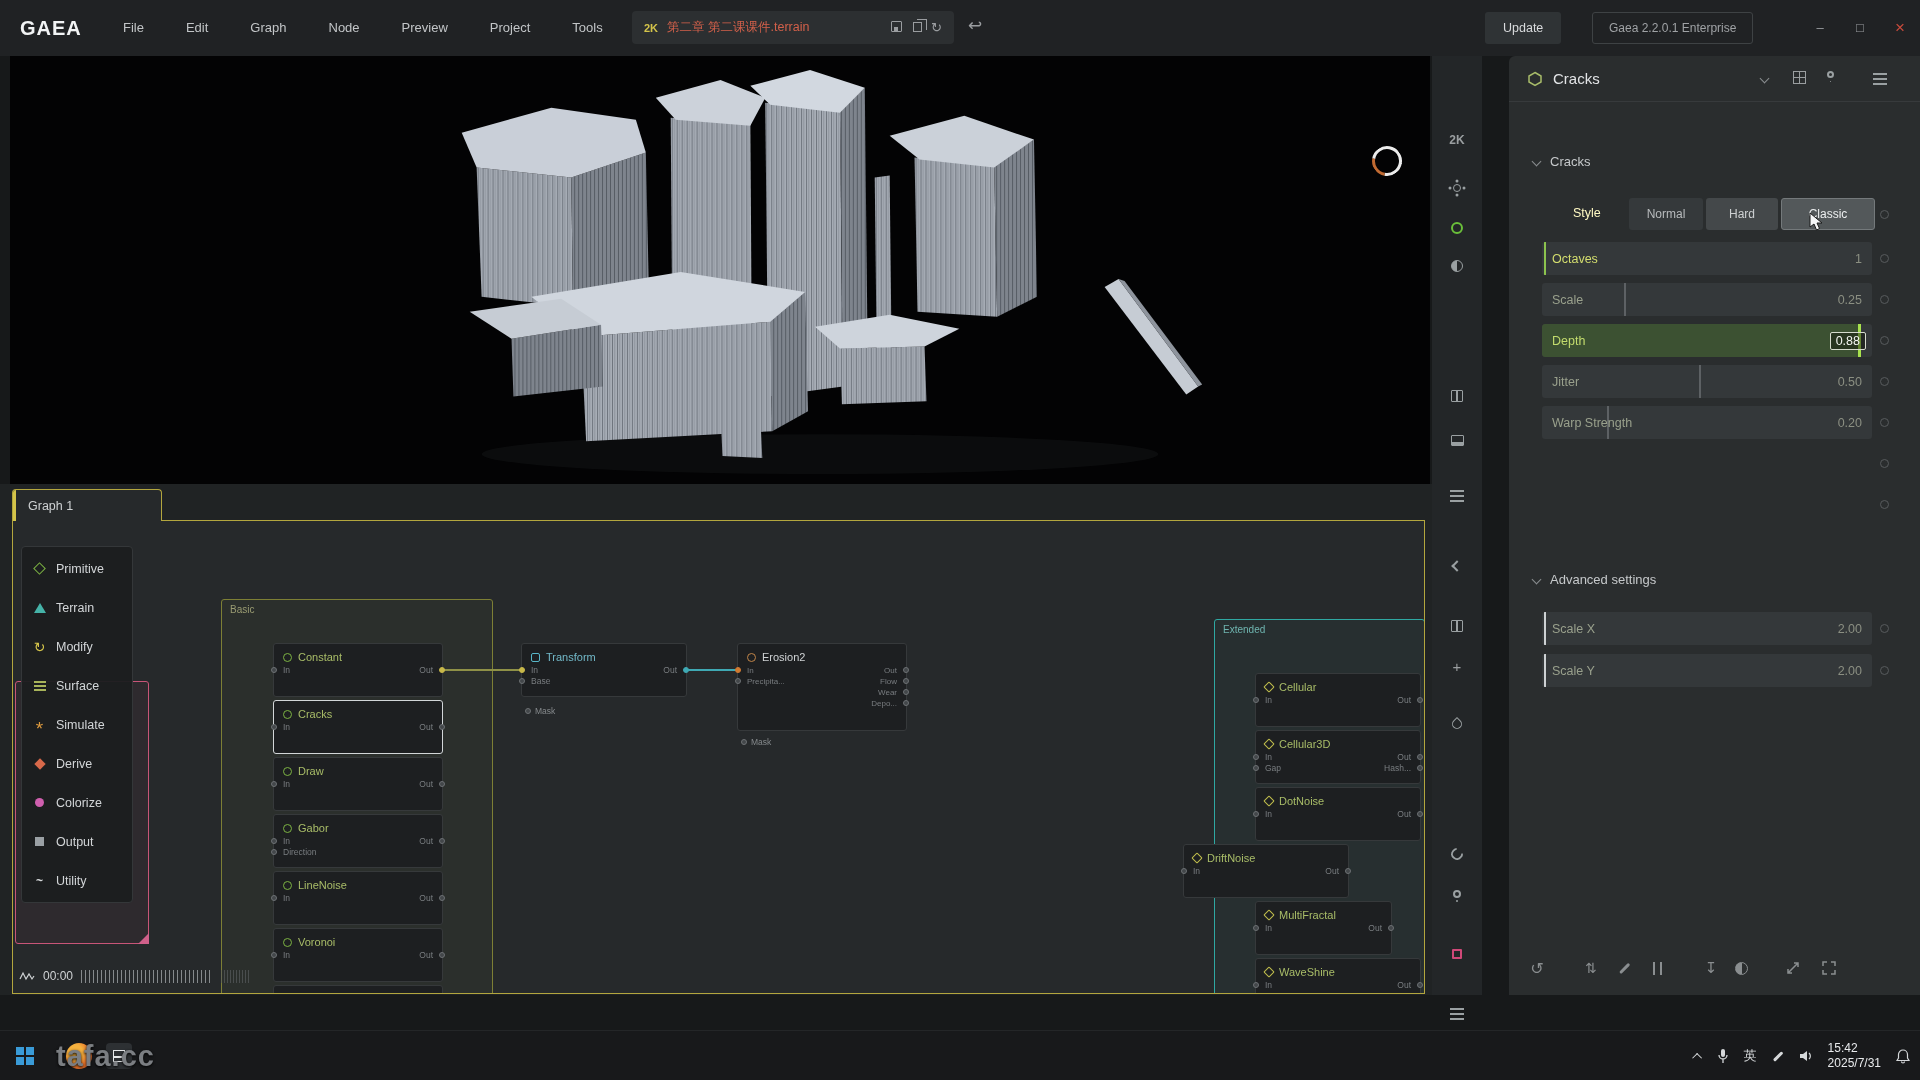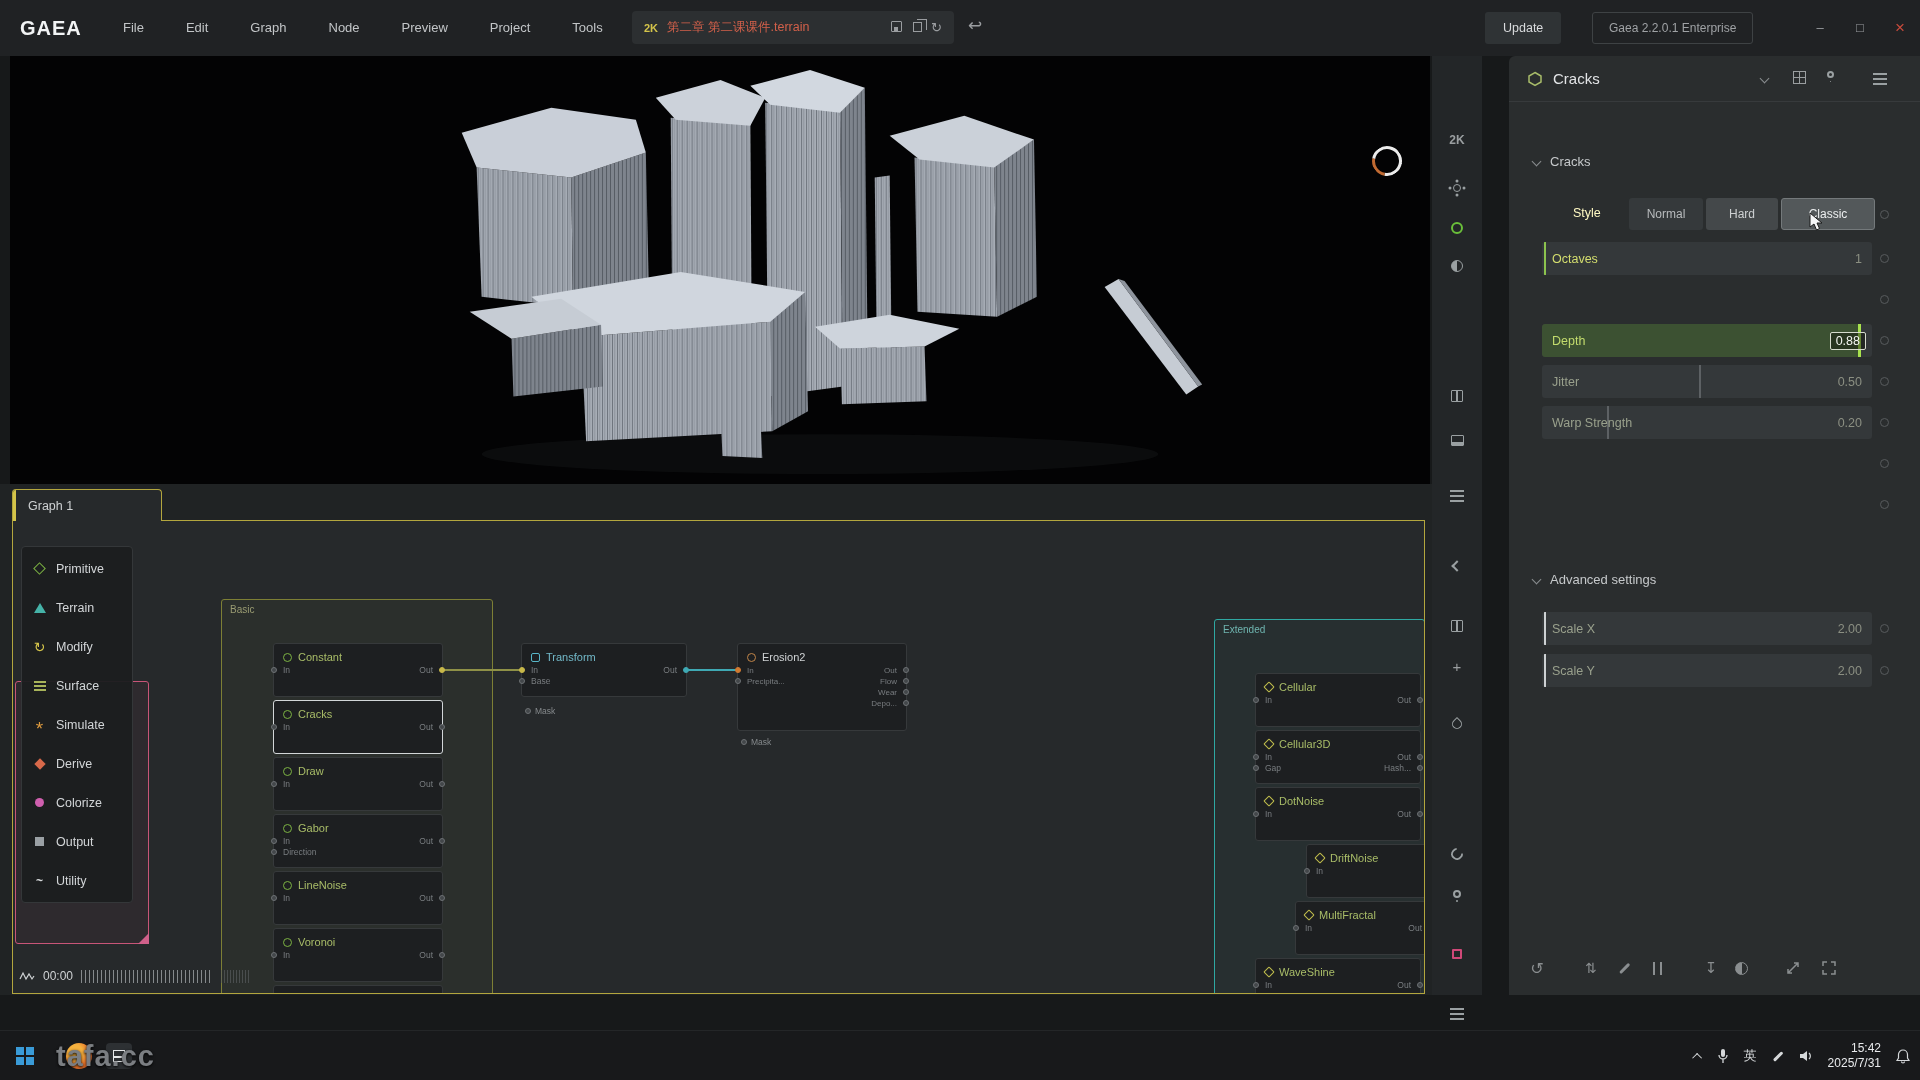--- a/index.html
+++ b/index.html
@@ -147,21 +147,21 @@
 .win-logo{position:absolute;left:16px;top:16px;display:grid;grid-template-columns:8px 8px;grid-template-rows:8px 8px;gap:2px}
 .win-logo i{background:#3a9bd8}
 .tb-ico{position:absolute;top:12px;width:26px;height:26px;border-radius:4px;display:flex;align-items:center;justify-content:center}
 .ffx{background:radial-gradient(circle at 35% 35%,#f5b13e 0 30%,#e8722a 62%,#b5501e);border-radius:50%}
 .app2{background:#2d3033}
 .app2 i{width:12px;height:12px;border:1.5px solid #e6e8ea;background:linear-gradient(0deg,transparent 3px,#e6e8ea 3px,#e6e8ea 4.5px,transparent 4.5px)}
 #watermark{position:absolute;left:56px;top:9px;font-size:29px;font-weight:bold;color:#7b7e82;text-shadow:0 1px 3px #000;z-index:5;letter-spacing:1px}
 #tray{position:absolute;right:10px;top:0;height:50px;display:flex;align-items:center;gap:15px}
 #tray .tico{color:#d5d8da;display:flex;align-items:center;justify-content:center}
 .chev-up{width:7px;height:7px;border-left:1.5px solid #d5d8da;border-top:1.5px solid #d5d8da;transform:rotate(45deg) translateY(2px)}
-.clock{text-align:right;font-size:12px;color:#e8eaec;line-height:15px}
+.clock{text-align:left;font-size:12px;color:#e8eaec;line-height:15px}
 </style>
 </head>
 <body>
 
 <div id="app">
 
   <header id="menubar">
     <span class="logo">GAEA</span>
     <nav id="menus">
       <span>File</span>
@@ -524,33 +524,33 @@
           <i class="dot" style="right:-3px;top:23px"></i>
         <div class="nhead">
             <span class="nico ex"></span>
             <span class="nname">DotNoise</span>
           </div>
         <div class="nrow">
             <em>In</em>
             <em>Out</em>
           </div>
       </div>
-      <div class="gnode" style="left:1293px;top:323px;width:166px">
+      <div class="gnode" style="left:1170px;top:323px;width:166px">
         <i class="dot" style="left:-3px;top:23px"></i>
           <i class="dot" style="right:-3px;top:23px"></i>
         <div class="nhead">
             <span class="nico ex"></span>
             <span class="nname">DriftNoise</span>
           </div>
         <div class="nrow">
             <em>In</em>
             <em>Out</em>
           </div>
       </div>
-      <div class="gnode" style="left:1282px;top:380px;width:137px">
+      <div class="gnode" style="left:1242px;top:380px;width:137px">
         <i class="dot" style="left:-3px;top:23px"></i>
           <i class="dot" style="right:-3px;top:23px"></i>
         <div class="nhead">
             <span class="nico ex"></span>
             <span class="nname">MultiFractal</span>
           </div>
         <div class="nrow">
             <em>In</em>
             <em>Out</em>
           </div>
@@ -602,20 +602,26 @@
     <div class="sty-btn" style="left:272px;width:94px;background:#53585a;color:#eceeef;border:1px solid #74797b">Classic</div>
     <i class="pdot" style="top:154px"></i>
 
     <div class="prow v-oct" style="top:186px">
       <div class="pfill" style="width: 1%;"></div>
         <div class="phandle" style="left: 1%;"></div>
       <span class="plabel">Octaves</span>
         <span class="pvalue">1</span>
     </div>
       <i class="pdot" style="top:198px"></i>
+    <div class="prow" style="top:227px">
+      <div class="pfill" style="width: 25%;"></div>
+        <div class="phandle" style="left: 25%;"></div>
+      <span class="plabel">Scale</span>
+        <span class="pvalue">0.25</span>
+    </div>
       <i class="pdot" style="top:239px"></i>
     <div class="prow v-green" style="top:268px">
       <div class="pfill" style="width: 96%;"></div>
         <div class="phandle" style="left: 96%;"></div>
       <span class="plabel">Depth</span>
         <span class="pvalue vbox" style="right:6px">0.88</span>
     </div>
       <i class="pdot" style="top:280px"></i>
     <div class="prow" style="top:309px">
       <div class="pfill" style="width: 48%;"></div>

